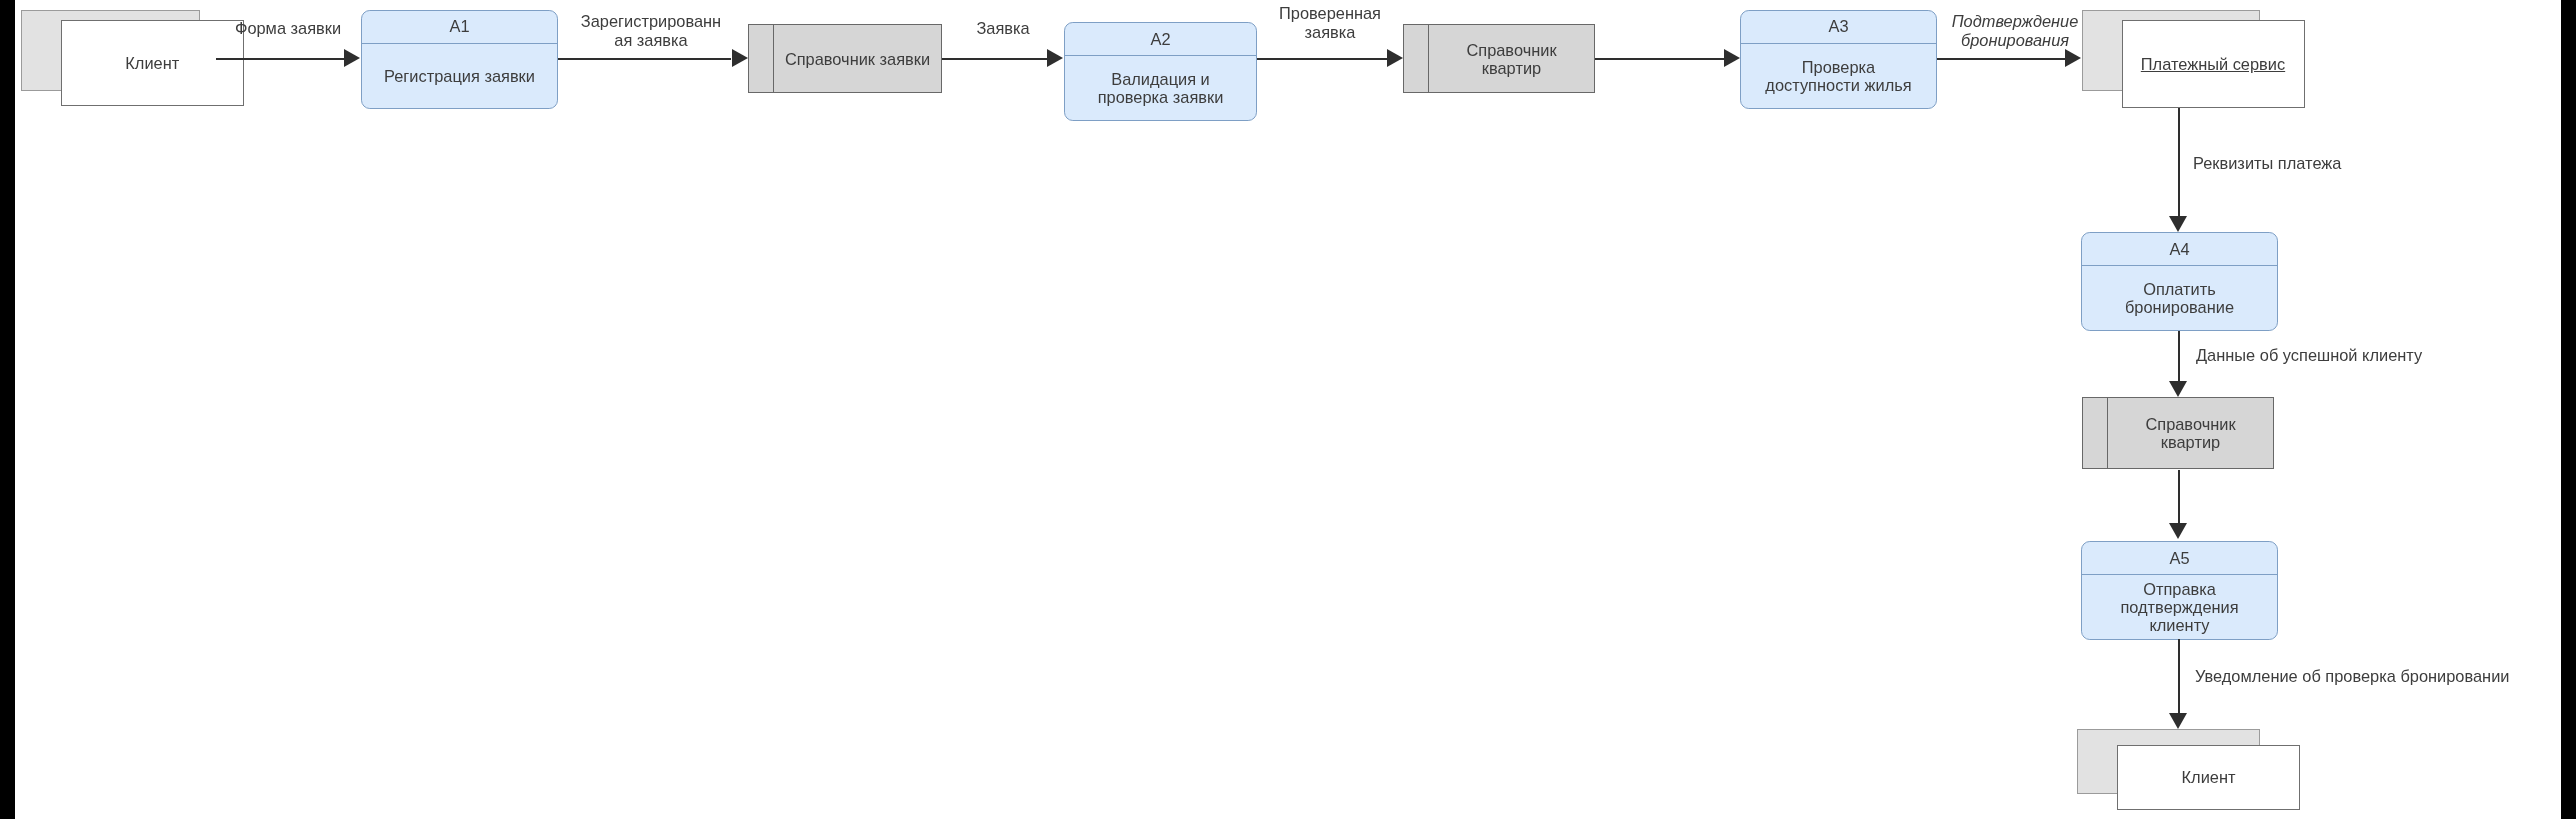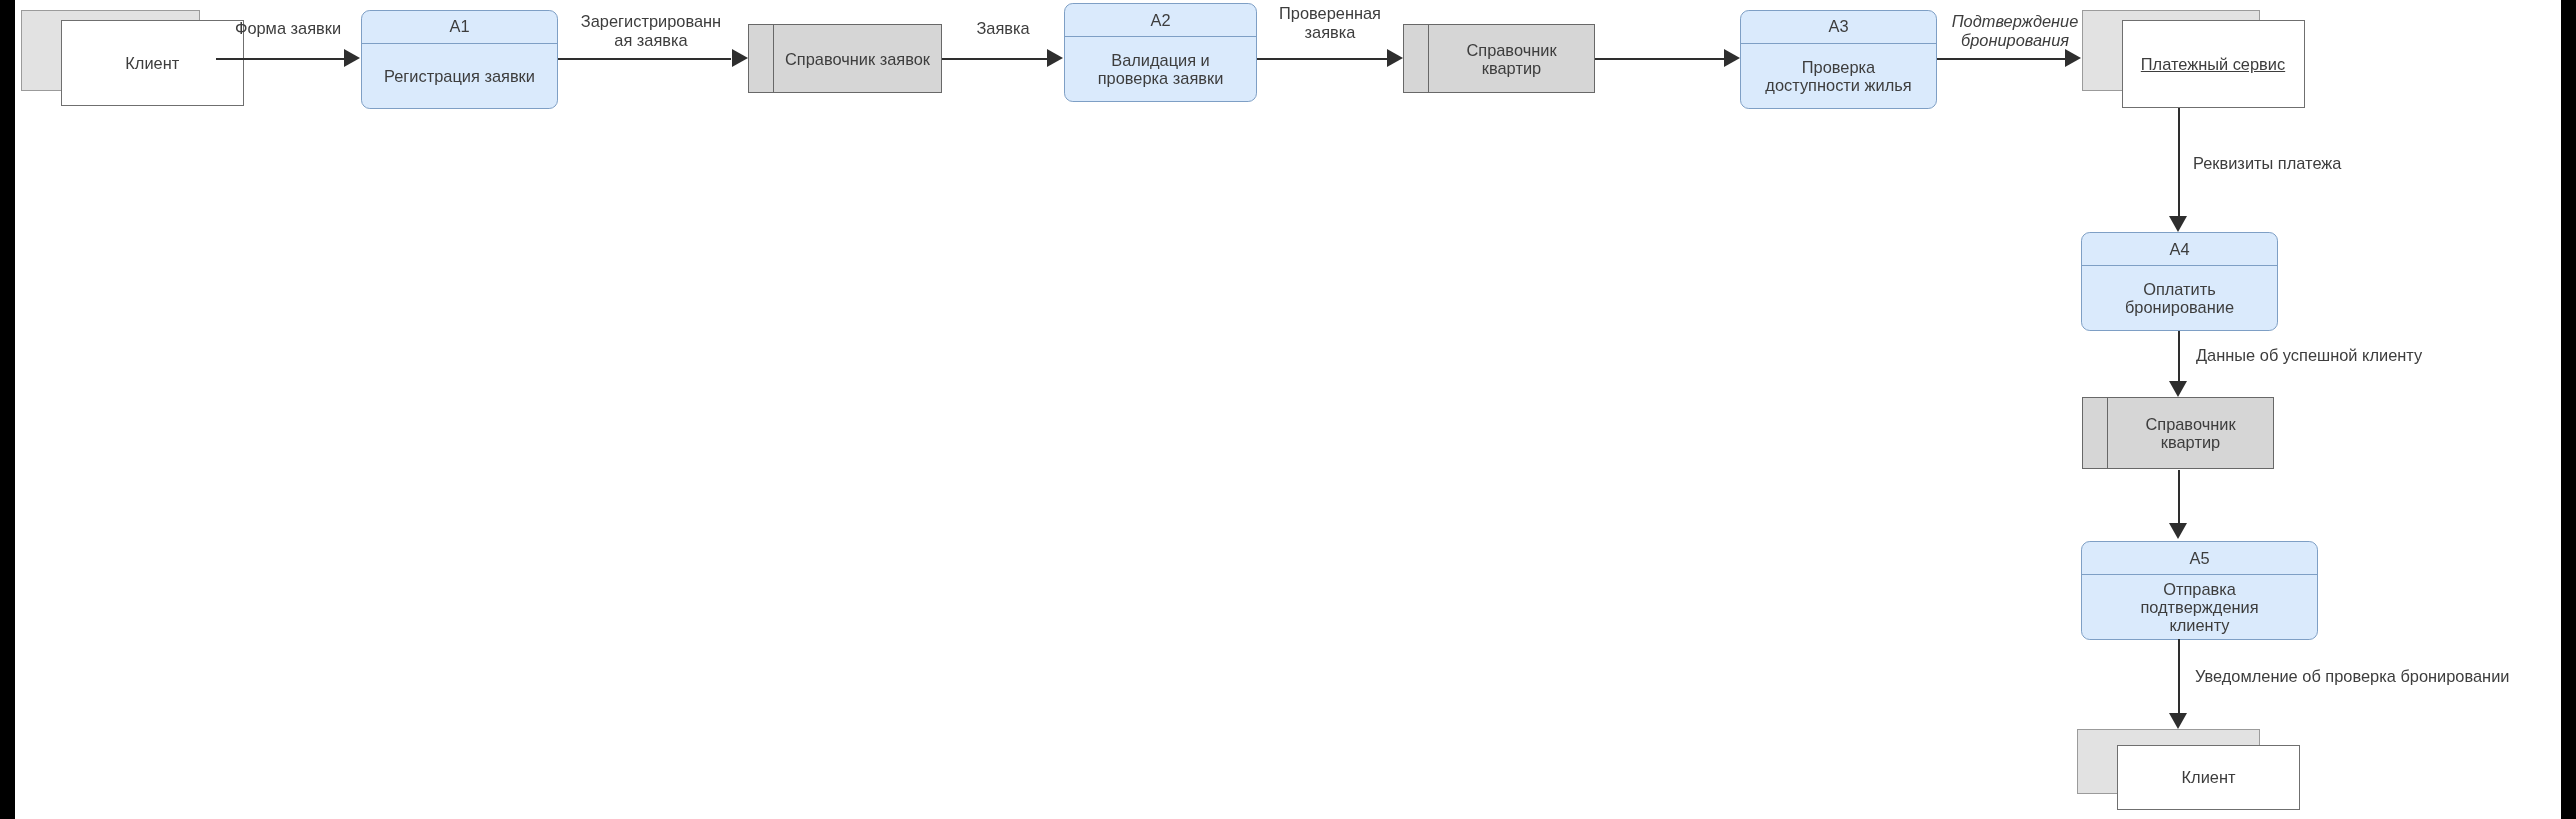--- a/index.html
+++ b/index.html
@@ -62,28 +62,28 @@
     <div class="p-body">Регистрация заявки</div>
   </div>
 
   <div class="hl" style="left:558px;top:58px;width:173px;"></div>
   <div class="ah-r" style="left:732px;top:49px;"></div>
   <div class="fl center" style="left:651px;top:12px;">Зарегистрированн
 ая заявка</div>
 
   <div class="store" style="left:748px;top:24px;width:194px;height:69px;">
     <div class="s-stripe"></div>
-    <div class="s-lbl">Справочник заявок</div>
+    <div class="s-lbl">Справочник заявки</div>
   </div>
 
   <div class="hl" style="left:942px;top:58px;width:106px;"></div>
   <div class="ah-r" style="left:1047px;top:49px;"></div>
   <div class="fl center" style="left:1003px;top:18.6px;">Заявка</div>
 
-  <div class="process" style="left:1064px;top:3px;width:193px;height:99px;">
+  <div class="process" style="left:1064px;top:22px;width:193px;height:99px;">
     <div class="p-hdr">A2</div>
     <div class="p-body">Валидация и
 проверка заявки</div>
   </div>
 
   <div class="hl" style="left:1257px;top:58px;width:130px;"></div>
   <div class="ah-r" style="left:1387px;top:49px;"></div>
   <div class="fl center" style="left:1330px;top:4px;">Проверенная
 заявка</div>
 
@@ -128,21 +128,21 @@
 
   <div class="store" style="left:2082px;top:397px;width:192px;height:72px;">
     <div class="s-stripe"></div>
     <div class="s-lbl">Справочник
 квартир</div>
   </div>
 
   <div class="vl" style="left:2178px;top:470px;height:55px;"></div>
   <div class="ah-d" style="left:2169px;top:523px;"></div>
 
-  <div class="process" style="left:2081px;top:541px;width:237px;height:99px;">
+  <div class="process" style="left:2081px;top:541px;width:197px;height:99px;">
     <div class="p-hdr">A5</div>
     <div class="p-body">Отправка
 подтверждения
 клиенту</div>
   </div>
 
   <div class="vl" style="left:2178px;top:639px;height:74px;"></div>
   <div class="ah-d" style="left:2169px;top:713px;"></div>
   <div class="fl" style="left:2195px;top:667px;">Уведомление об проверка бронировании</div>
 

